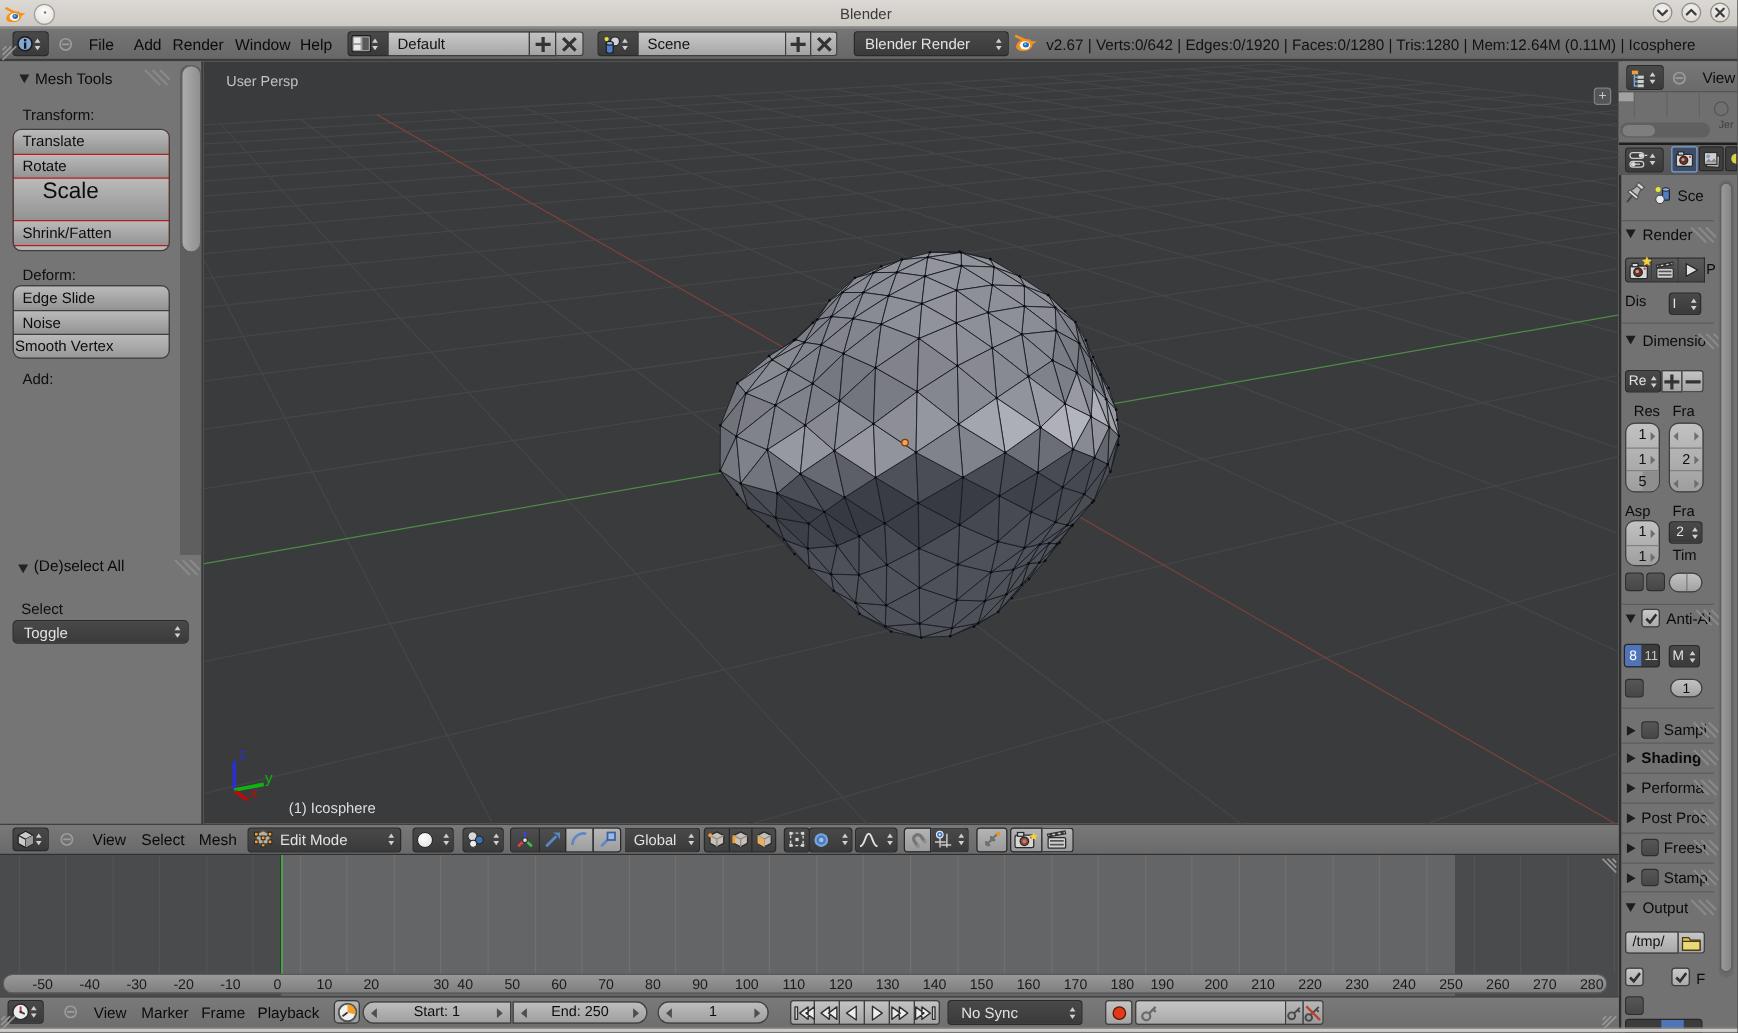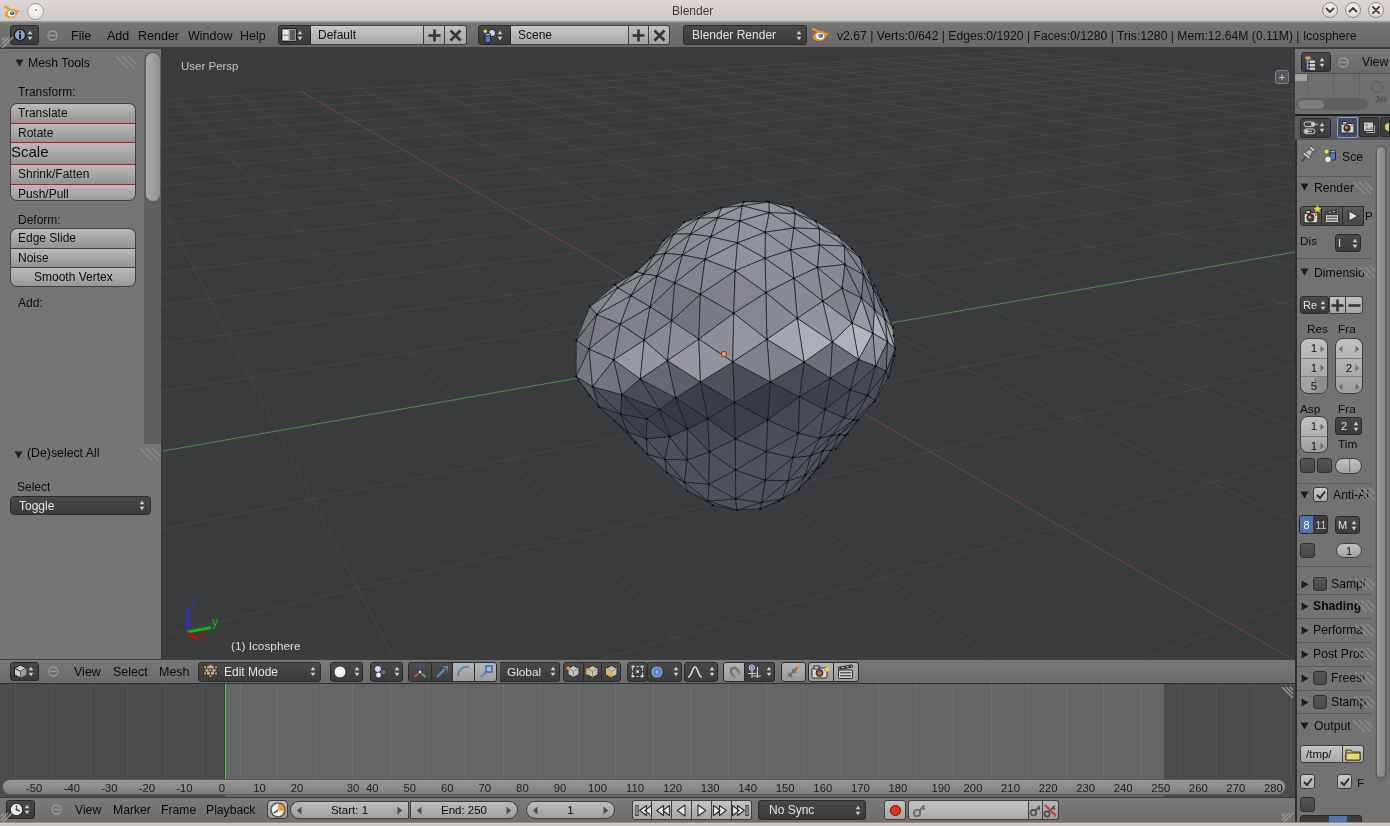--- a/index.html
+++ b/index.html
@@ -125,29 +125,29 @@
       </svg>
     </div>
     <div style="position:absolute;left:28px;top:8px;font-size:12.3px;color:#0a0a0a;font-weight:normal;letter-spacing:0;white-space:nowrap;line-height:1">Mesh Tools</div>
     <svg style="position:absolute;left:114px;top:5px" width="22" height="16">
       <path d="M8 2 L20 14 M14 2 L22 10 M2 2 L14 14" stroke="#8a8a8a" stroke-width="1.6"></path>
     </svg>
     <div style="position:absolute;left:18px;top:37px;font-size:12px;color:#0e0e0e;font-weight:normal;letter-spacing:0;white-space:nowrap;line-height:1">Transform:</div>
     <div style="position:absolute;left:10px;top:54px;width:126px;height:98px;background:#b91c1c;border:1px solid #3f3f3f;border-radius:7px;overflow:hidden">
       <div style="height:18.70px;background:linear-gradient(#bababa,#939393);font-size:12px;color:#0c0c0c;line-height:18px;padding-left:7px">Translate</div>
       <div style="margin-top:1px;height:18.70px;background:linear-gradient(#bababa,#939393);font-size:12px;color:#0c0c0c;line-height:18px;padding-left:7px">Rotate</div>
-      <div style="margin-top:1px;height:21px;background:linear-gradient(#bababa,#939393);font-size:15px;color:#0c0c0c;line-height:18px;padding-left:0">Scale</div>
+      <div style="margin-top:1px;height:33px;background:linear-gradient(#bababa,#939393);font-size:18px;color:#0c0c0c;line-height:18px;padding-left:23px">Scale</div>
       <div style="margin-top:1px;height:18.70px;background:linear-gradient(#bababa,#939393);font-size:12px;color:#0c0c0c;line-height:18px;padding-left:7px">Shrink/Fatten</div>
       <div style="margin-top:1px;height:18.70px;background:linear-gradient(#bababa,#939393);font-size:12px;color:#0c0c0c;line-height:18px;padding-left:7px">Push/Pull</div>
     </div>
     <div style="position:absolute;left:18px;top:165px;font-size:12px;color:#0e0e0e;font-weight:normal;letter-spacing:0;white-space:nowrap;line-height:1">Deform:</div>
     <div style="position:absolute;left:10px;top:179px;width:126px;height:59px;background:#3f3f3f;border:1px solid #3f3f3f;border-radius:7px;overflow:hidden">
       <div style="height:18.70px;background:linear-gradient(#bababa,#939393);font-size:12px;color:#0c0c0c;line-height:18px;padding-left:7px">Edge Slide</div>
       <div style="margin-top:1px;height:18.70px;background:linear-gradient(#bababa,#939393);font-size:12px;color:#0c0c0c;line-height:18px;padding-left:7px">Noise</div>
-      <div style="margin-top:1px;height:21px;background:linear-gradient(#bababa,#939393);font-size:12px;color:#0c0c0c;line-height:18px;padding-left:23px">Smooth Vertex</div>
+      <div style="margin-top:1px;height:21px;background:linear-gradient(#bababa,#939393);font-size:12px;color:#0c0c0c;line-height:18px;padding-left:1px">Smooth Vertex</div>
     </div>
     <div style="position:absolute;left:18px;top:247.5px;font-size:12px;color:#0e0e0e;font-weight:normal;letter-spacing:0;white-space:nowrap;line-height:1">Add:</div>
     <div style="position:absolute;left:144px;top:3px;width:17px;height:399px;background:#5f5f5f;border-radius:7px"></div>
     <div style="position:absolute;left:145.5px;top:4px;width:14px;height:148px;background:linear-gradient(90deg,#acacac,#8f8f8f);border-radius:7px"></div>
   </div>
 <div style="position:absolute;left:0px;top:444px;width:163px;height:216px;overflow:hidden">
     <div style="position:absolute;inset:0;background:#757575;border-right:2px solid #3a3a3a"></div>
     <div style="position:absolute;left:14px;top:5px;width:12px;height:10px">
       <svg width="9" height="8" viewBox="0 0 9 8" style="position:absolute;left:0;top:2px">
         <path d="M0.5 0.5 H8.5 L4.5 7.5 Z" fill="#222"></path>
@@ -926,21 +926,21 @@
       <div style="position:absolute;left:542.0px;top:1.5px;width:30px;text-align:center;font-size:11.3px;color:#1a1a1a">90</div>
       <div style="position:absolute;left:579.5px;top:1.5px;width:30px;text-align:center;font-size:11.3px;color:#1a1a1a">100</div>
       <div style="position:absolute;left:617.0px;top:1.5px;width:30px;text-align:center;font-size:11.3px;color:#1a1a1a">110</div>
       <div style="position:absolute;left:654.6px;top:1.5px;width:30px;text-align:center;font-size:11.3px;color:#1a1a1a">120</div>
       <div style="position:absolute;left:692.1px;top:1.5px;width:30px;text-align:center;font-size:11.3px;color:#1a1a1a">130</div>
       <div style="position:absolute;left:729.7px;top:1.5px;width:30px;text-align:center;font-size:11.3px;color:#1a1a1a">140</div>
       <div style="position:absolute;left:767.2px;top:1.5px;width:30px;text-align:center;font-size:11.3px;color:#1a1a1a">150</div>
       <div style="position:absolute;left:804.8px;top:1.5px;width:30px;text-align:center;font-size:11.3px;color:#1a1a1a">160</div>
       <div style="position:absolute;left:842.4px;top:1.5px;width:30px;text-align:center;font-size:11.3px;color:#1a1a1a">170</div>
       <div style="position:absolute;left:879.9px;top:1.5px;width:30px;text-align:center;font-size:11.3px;color:#1a1a1a">180</div>
-      <div style="position:absolute;left:917.4px;top:1.5px;width:30px;text-align:right;font-size:11.3px;color:#1a1a1a">190</div>
+      <div style="position:absolute;left:917.4px;top:1.5px;width:30px;text-align:left;font-size:11.3px;color:#1a1a1a">190</div>
       <div style="position:absolute;left:955.0px;top:1.5px;width:30px;text-align:center;font-size:11.3px;color:#1a1a1a">200</div>
       <div style="position:absolute;left:992.5px;top:1.5px;width:30px;text-align:center;font-size:11.3px;color:#1a1a1a">210</div>
       <div style="position:absolute;left:1030.1px;top:1.5px;width:30px;text-align:center;font-size:11.3px;color:#1a1a1a">220</div>
       <div style="position:absolute;left:1067.7px;top:1.5px;width:30px;text-align:center;font-size:11.3px;color:#1a1a1a">230</div>
       <div style="position:absolute;left:1105.2px;top:1.5px;width:30px;text-align:center;font-size:11.3px;color:#1a1a1a">240</div>
       <div style="position:absolute;left:1142.8px;top:1.5px;width:30px;text-align:center;font-size:11.3px;color:#1a1a1a">250</div>
       <div style="position:absolute;left:1180.3px;top:1.5px;width:30px;text-align:center;font-size:11.3px;color:#1a1a1a">260</div>
       <div style="position:absolute;left:1217.8px;top:1.5px;width:30px;text-align:center;font-size:11.3px;color:#1a1a1a">270</div>
       <div style="position:absolute;left:1255.4px;top:1.5px;width:30px;text-align:center;font-size:11.3px;color:#1a1a1a">280</div>
     </div>

